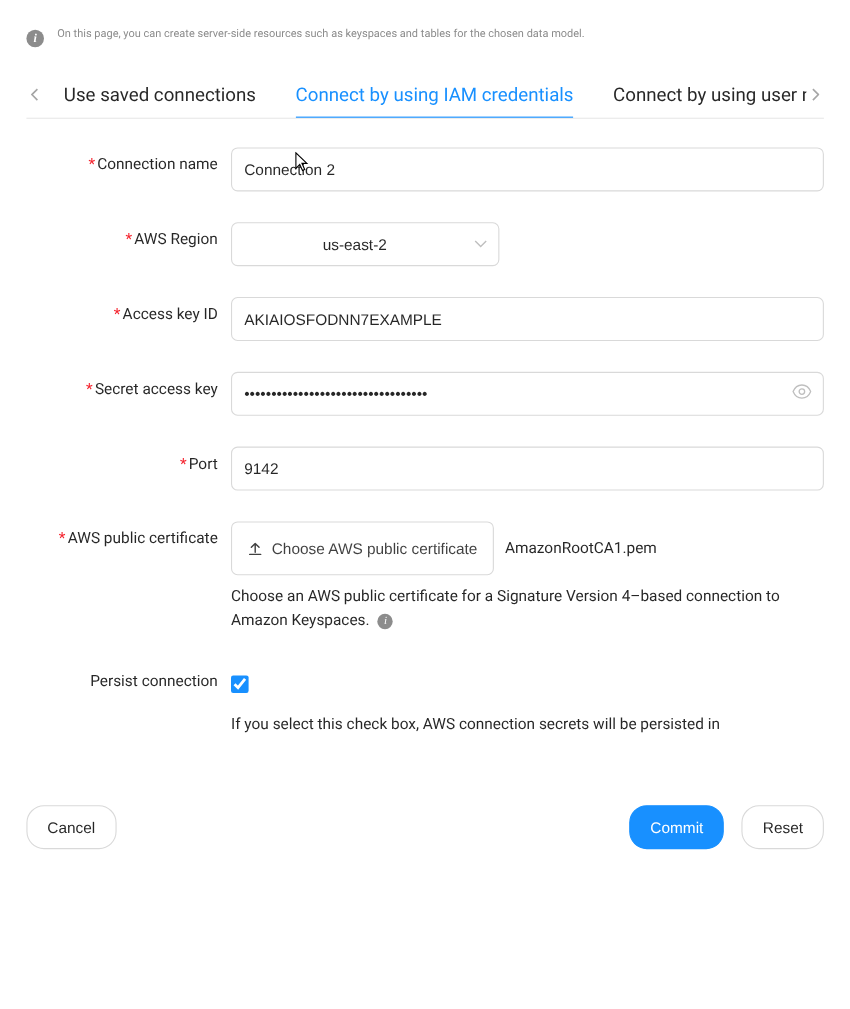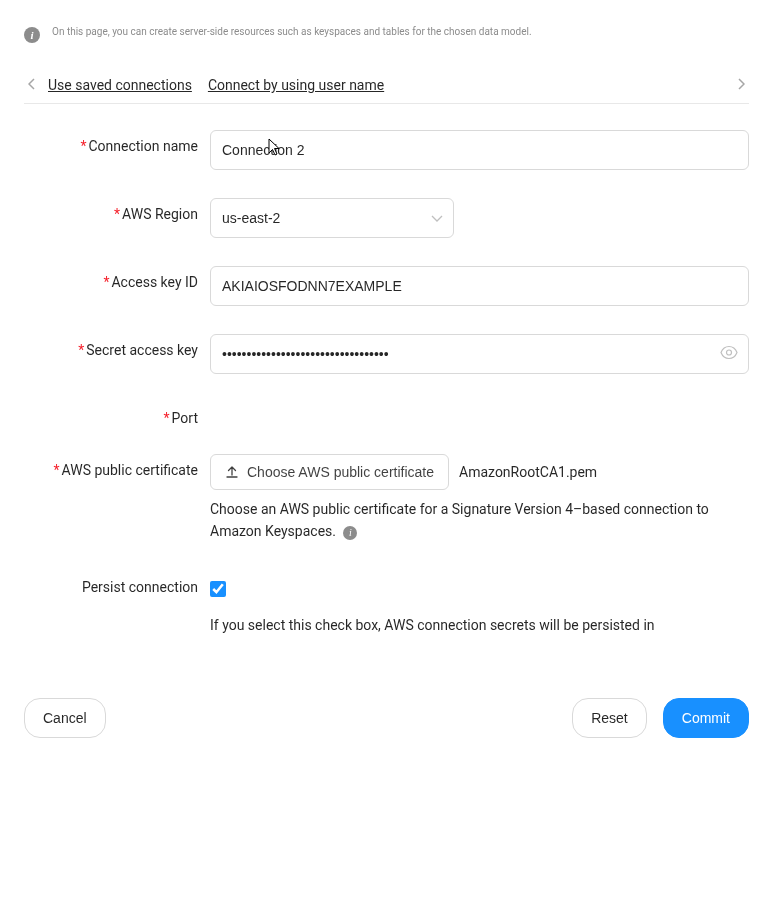--- a/index.html
+++ b/index.html
@@ -38,26 +38,25 @@
     }
     .tabbar {
       display: flex;
       align-items: center;
       border-bottom: 1px solid #e8e8e8;
       margin-bottom: 26px;
       position: relative;
     }
     .tab {
       padding: 10px 0;
-      margin: 0 8px;
+      margin: 0 18px;
       color: rgba(0,0,0,0.85);
       cursor: pointer;
       white-space: nowrap;
-      font-size: 14px;
-      text-decoration: underline;
+      font-size: 17px;
     }
     .tab.active {
       color: #1890ff;
       position: relative;
     }
     .tab.active::after {
       content: '';
       position: absolute;
       left: 0; right: 0; bottom: -1px;
       height: 2px;
@@ -108,21 +107,21 @@
     }
     .select-input {
       width: 100%;
       height: 40px;
       padding: 4px 30px 4px 11px;
       border: 1px solid #d9d9d9;
       border-radius: 6px;
       background: #fff;
       font-size: 14px;
       color: rgba(0,0,0,0.85);
-      text-align: left;
+      text-align: center;
       cursor: pointer;
     }
     .select-caret {
       position: absolute;
       right: 11px;
       top: 50%; transform: translateY(-50%);
       color: #bfbfbf;
       pointer-events: none;
     }
     .pwd-wrap { position: relative; }
@@ -133,21 +132,21 @@
       color: #bfbfbf;
       cursor: pointer;
     }
     .cert-row {
       display: flex;
       align-items: center;
       gap: 10px;
       margin-bottom: 8px;
     }
     .btn-choose {
-      height: 36px;
+      height: 49px;
       padding: 0 14px;
       border: 1px solid #d9d9d9;
       border-radius: 6px;
       background: #fff;
       color: rgba(0,0,0,0.75);
       font-size: 14px;
       cursor: pointer;
       display: inline-flex;
       align-items: center;
       gap: 8px;
@@ -232,20 +231,21 @@
 </div>
 
 <div class="tabbar">
   <span class="tab-arrow">
     <svg width="8" height="12" viewBox="0 0 8 12">
         <path d="M6 1 L1 6 L6 11" stroke="currentColor" stroke-width="1.5" fill="none"></path>
       </svg>
   </span>
   <div class="tabs-wrap">
     <div class="tab">Use saved connections</div>
+    <div class="tab active">Connect by using IAM credentials</div>
     <div class="tab">Connect by using user name</div>
   </div>
   <span class="tab-arrow">
     <svg width="8" height="12" viewBox="0 0 8 12">
         <path d="M2 1 L7 6 L2 11" stroke="currentColor" stroke-width="1.5" fill="none"></path>
       </svg>
   </span>
 </div>
 
 <svg class="cursor-pointer" width="14" height="20" viewBox="0 0 14 20">
@@ -290,20 +290,23 @@
             <path d="M1 7 C3 2 6 1 9 1 C12 1 15 2 17 7 C15 12 12 13 9 13 C6 13 3 12 1 7 Z" stroke="currentColor" stroke-width="1.2" fill="none"></path>
             <circle cx="9" cy="7" r="2.5" stroke="currentColor" stroke-width="1.2" fill="none"></circle>
           </svg>
       </span>
     </div>
   </div>
 </div>
 
 <div class="form-row">
   <div class="form-label"><span class="req">*</span><span>Port</span></div>
+  <div class="form-field">
+    <input type="text" class="text-input" value="9142" style="">
+  </div>
 </div>
 
 <div class="form-row">
   <div class="form-label"><span class="req">*</span><span>AWS public certificate</span></div>
   <div class="form-field">
     <div class="cert-row">
       <button type="button" class="btn-choose">
         <span class="upload-icon">
           <svg width="14" height="14" viewBox="0 0 14 14">
               <path d="M7 10 L7 2 M3.5 5.5 L7 2 L10.5 5.5 M2 12 L12 12" stroke="currentColor" stroke-width="1.3" fill="none" stroke-linecap="round" stroke-linejoin="round"></path>
@@ -324,16 +327,16 @@
   <div class="form-label">Persist connection</div>
   <div class="form-field">
     <input type="checkbox" class="checkbox" checked="" style="">
     <div class="persist-text">If you select this check box, AWS connection secrets will be persisted in</div>
   </div>
 </div>
 
 <div class="footer">
   <button class="btn">Cancel</button>
   <div class="footer-right">
+    <button class="btn btn-primary">Commit</button>
     <button class="btn">Reset</button>
-    <button class="btn btn-primary">Commit</button>
   </div>
 </div>
 
 </body></html>

